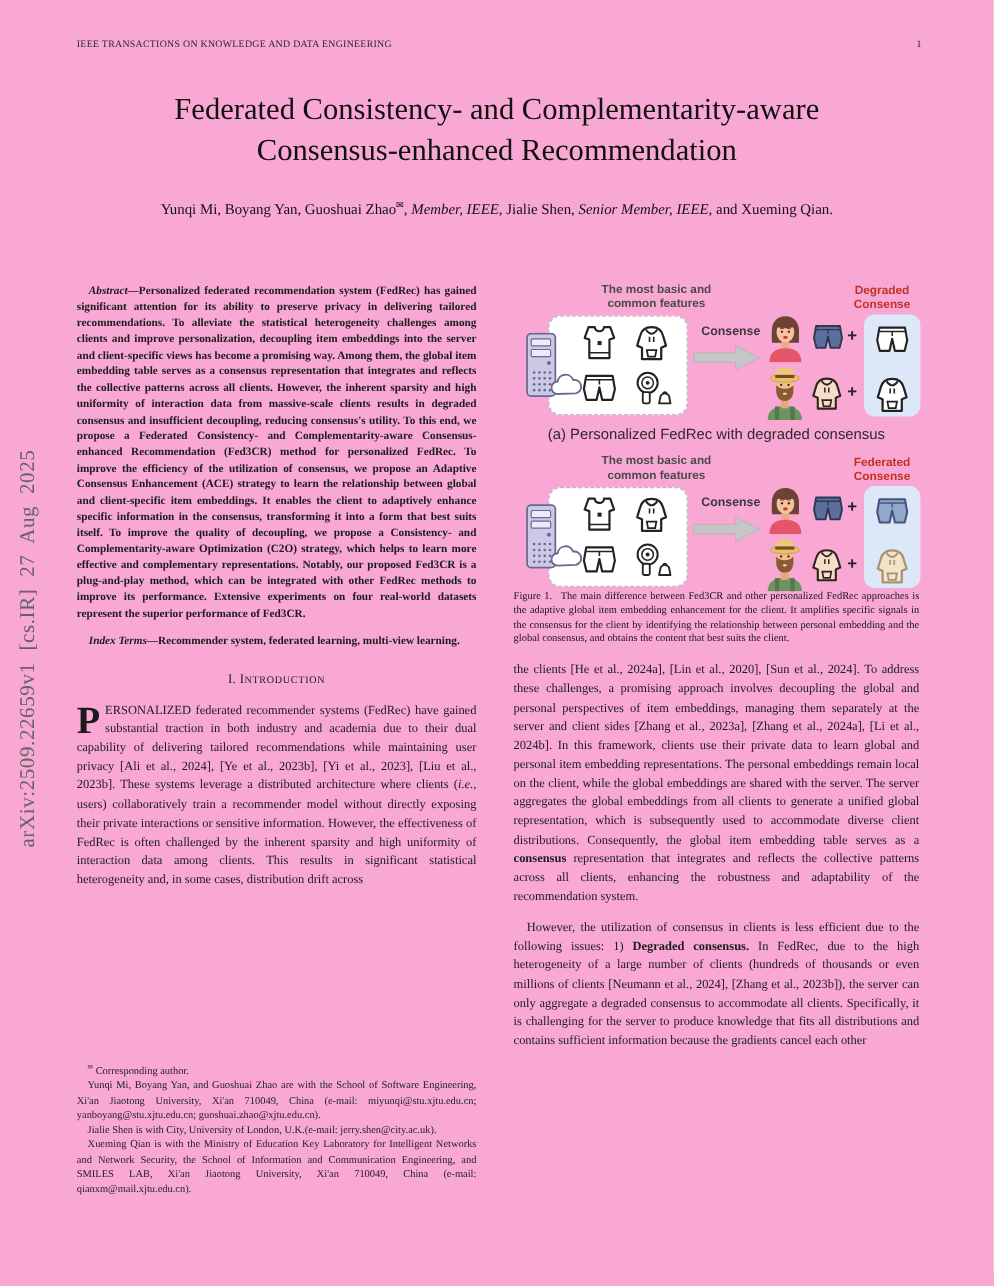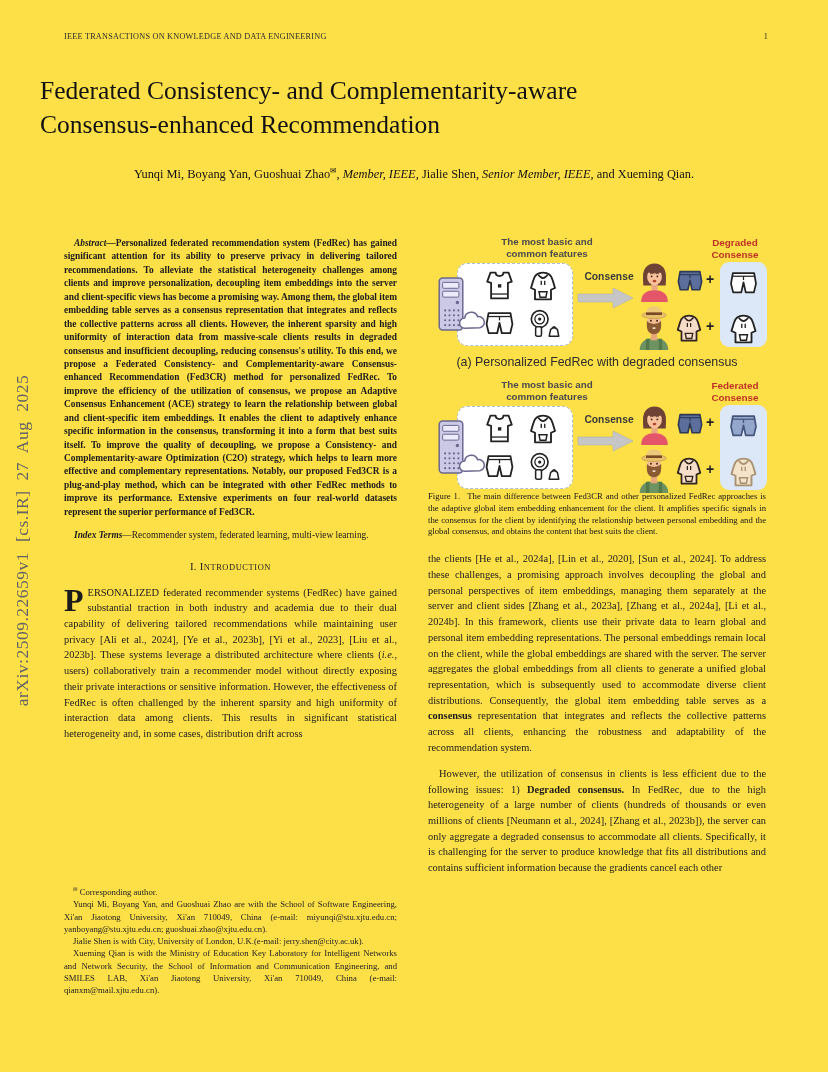--- a/index.html
+++ b/index.html
@@ -1,24 +1,24 @@
 <!DOCTYPE html>
 <html style="--accent_red: #c03226; --pill_blue: #dce8f8; --server_lavender: #cbc9e6; --server_outline: #6a6890; --arrow_gray: #c6c6c6; --denim_blue: #5c6f9c; --peach: #f6ddc9; --enhanced_denim: #93a6cc; --cream: #f2e3c9;"><head>
 <meta charset="utf-8">
 <style>
   html,body{margin:0;padding:0;background:#e8e8e8;}
-  .page{position:relative;width:828px;height:1072px;background:#fde047;margin:0 auto;
+  .page{position:relative;width:828px;height:1072px;background:#f9a8d4;margin:0 auto;
         font-family:"Liberation Serif", serif;color:#1b1b1b;overflow:hidden;}
 
   
   .hdr{position:absolute;top:32px;left:64px;right:60px;display:flex;justify-content:space-between;
        font-size:8.2px;letter-spacing:.25px;color:#2a2a2a;}
 
   
-  .title{position:absolute;top:74px;left:40px;right:40px;
+  .title{position:absolute;top:74px;left:40px;right:40px;text-align:center;
          font-size:25.5px;line-height:1.32;color:#111;}
   .authors{position:absolute;top:166px;left:20px;right:20px;text-align:center;font-size:12.4px;color:#111;}
   sup{font-size:.62em;}
 
   
   .watermark{position:absolute;left:4px;top:282px;width:38px;height:516px;
              display:flex;align-items:center;justify-content:center;}
   .watermark span{transform:rotate(-90deg);white-space:nowrap;font-size:17.5px;color:#636363;
                   word-spacing:5px;letter-spacing:.5px;}
 
@@ -165,21 +165,21 @@
 
   <div class="title">
     <div>Federated Consistency- and Complementarity-aware</div>
     <div>Consensus-enhanced Recommendation</div>
   </div>
 
   <div class="authors"><span>Yunqi Mi, Boyang Yan, Guoshuai Zhao</span><sup>✉</sup><span>, </span><span style="font-style: italic;">Member, IEEE,</span><span> Jialie Shen, </span><span style="font-style: italic;">Senior Member, IEEE,</span><span> and Xueming Qian.</span></div>
 
   <div class="col-left">
     <p class="abstract" style="margin:0"><span style="font-weight: bold; font-style: italic;">Abstract</span><span style="font-weight: bold;">—Personalized federated recommendation system (FedRec) has gained significant attention for its ability to preserve privacy in delivering tailored recommendations. To alleviate the statistical heterogeneity challenges among clients and improve personalization, decoupling item embeddings into the server and client-specific views has become a promising way. Among them, the global item embedding table serves as a consensus representation that integrates and reflects the collective patterns across all clients. However, the inherent sparsity and high uniformity of interaction data from massive-scale clients results in degraded consensus and insufficient decoupling, reducing consensus's utility. To this end, we propose a Federated Consistency- and Complementarity-aware Consensus-enhanced Recommendation (Fed3CR) method for personalized FedRec. To improve the efficiency of the utilization of consensus, we propose an Adaptive Consensus Enhancement (ACE) strategy to learn the relationship between global and client-specific item embeddings. It enables the client to adaptively enhance specific information in the consensus, transforming it into a form that best suits itself. To improve the quality of decoupling, we propose a Consistency- and Complementarity-aware Optimization (C2O) strategy, which helps to learn more effective and complementary representations. Notably, our proposed Fed3CR is a plug-and-play method, which can be integrated with other FedRec methods to improve its performance. Extensive experiments on four real-world datasets represent the superior performance of Fed3CR.</span></p>
-    <p class="indexterms" style="margin-bottom:0"><span style="font-weight: bold; font-style: italic;">Index Terms</span><span style="font-weight: normal;">—Recommender system, federated learning, multi-view learning.</span></p>
+    <p class="indexterms" style="margin-bottom:0"><span style="font-weight: bold; font-style: italic;">Index Terms</span><span style="font-weight: bold;">—Recommender system, federated learning, multi-view learning.</span></p>
     <div class="heading"><span>I. I</span><span class="sc">NTRODUCTION</span></div>
     <p class="body-par" style="margin-bottom:0"><span class="dropcap">P</span><span><span>ERSONALIZED federated recommender systems (FedRec) have gained substantial traction in both industry and academia due to their dual capability of delivering tailored recommendations while maintaining user privacy [Ali et al., 2024], [Ye et al., 2023b], [Yi et al., 2023], [Liu et al., 2023b]. These systems leverage a distributed architecture where clients (</span><span style="font-style: italic;">i.e.</span><span>, users) collaboratively train a recommender model without directly exposing their private interactions or sensitive information. However, the effectiveness of FedRec is often challenged by the inherent sparsity and high uniformity of interaction data among clients. This results in significant statistical heterogeneity and, in some cases, distribution drift across</span></span></p>
   </div>
 
   <div class="footnotes">
     <p><sup>✉</sup><span> Corresponding author.</span></p>
     <p><span>Yunqi Mi, Boyang Yan, and Guoshuai Zhao are with the School of Software Engineering, Xi'an Jiaotong University, Xi'an 710049, China (e-mail: miyunqi@stu.xjtu.edu.cn; yanboyang@stu.xjtu.edu.cn; guoshuai.zhao@xjtu.edu.cn).</span></p>
     <p><span>Jialie Shen is with City, University of London, U.K.(e-mail: jerry.shen@city.ac.uk).</span></p>
     <p><span>Xueming Qian is with the Ministry of Education Key Laboratory for Intelligent Networks and Network Security, the School of Information and Communication Engineering, and SMILES LAB, Xi'an Jiaotong University, Xi'an 710049, China (e-mail: qianxm@mail.xjtu.edu.cn).</span></p>
   </div>

